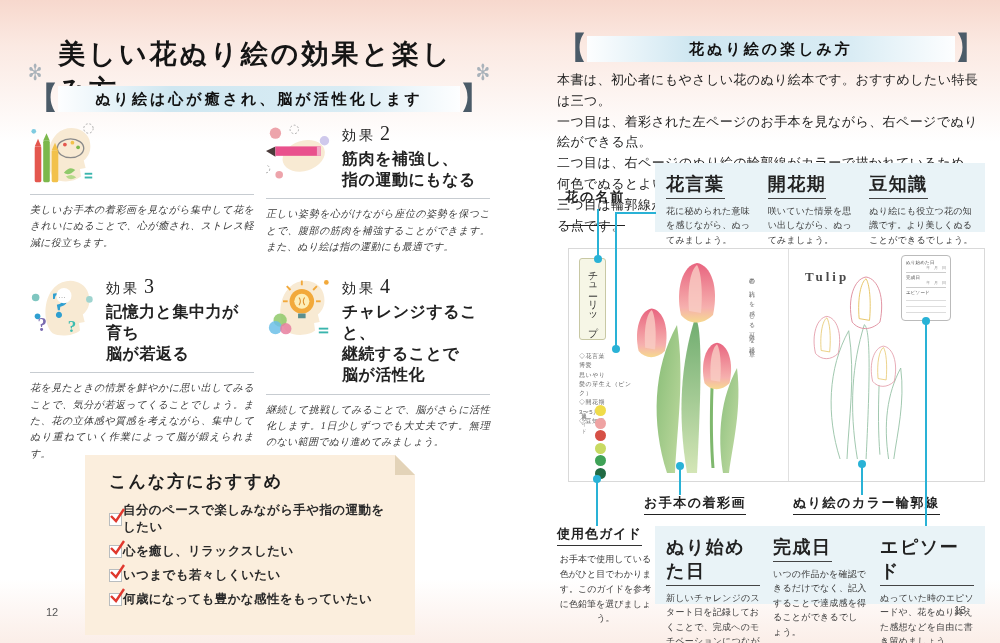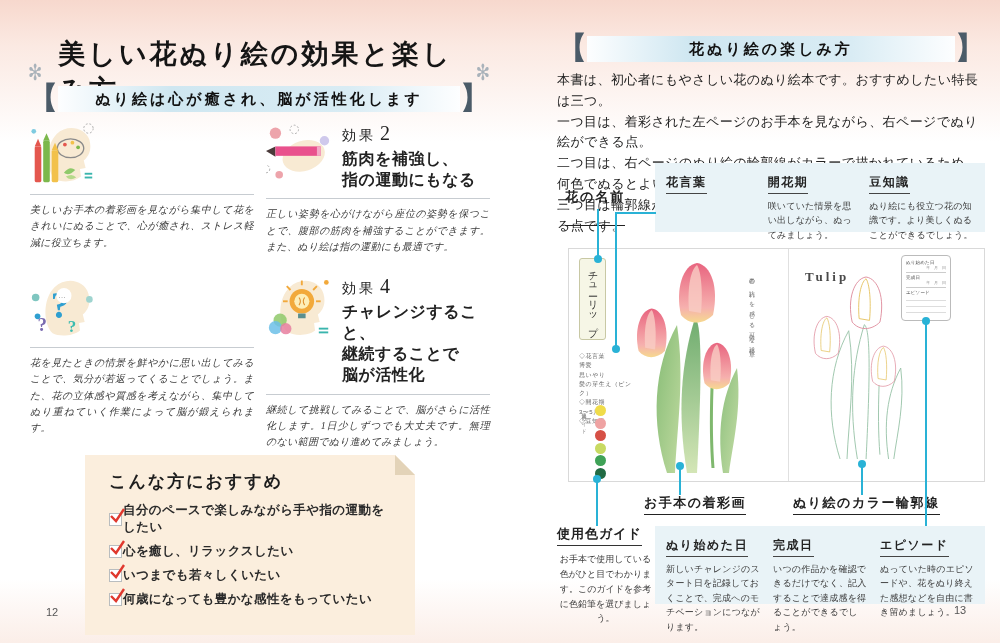--- a/index.html
+++ b/index.html
@@ -59,21 +59,21 @@
   .pagenum{font-size:11px;color:#555;font-family:"Liberation Sans",sans-serif;}
 
   
   .intro p{font-size:13px;line-height:1.6;color:#222;letter-spacing:.4px;}
   .flower-name-label{font-size:13px;font-weight:bold;letter-spacing:2px;
       border-bottom:1.5px solid #222;padding-bottom:19px;}
 
   .callout-box{background:var(--callout-bg);display:flex;gap:13px;padding:9px 11px;}
   .callout-box .col{flex:1;}
   .callout-box .col.wide{flex:1.18;}
-  .callout-box h4{font-size:12px;font-weight:bold;letter-spacing:1.5px;display:inline-block;
+  .callout-box h4{font-size:18px;font-weight:bold;letter-spacing:1.5px;display:inline-block;
       border-bottom:1.5px solid #444;padding-bottom:2px;margin-bottom:5px;}
   .callout-box p{font-family:"Liberation Sans","DejaVu Sans",sans-serif;
       font-size:9px;line-height:1.6;color:#3c3c3c;letter-spacing:.2px;}
 
   .diagram{background:#fff;border:1px solid #d9d9d9;display:flex;}
   .mini{position:relative;height:100%;}
   .mini.ml{width:220px;border-right:1px solid #e0e0e0;}
   .mini.mr{width:195px;}
 
   .name-banner{position:absolute;left:10px;top:9px;width:27px;height:82px;
@@ -195,20 +195,29 @@
             <path d="M24,64 C14,54 13,28 26,15 C39,3 58,8 62,22 C65,33 61,40 56,44 L58,52 L52,53 L53,61 C46,67 31,68 24,64 Z" fill="#f8ead3"></path>
             <text x="22" y="48" font-size="40" font-weight="bold" fill="#2f9fd0" font-family="Liberation Serif,serif">?</text>
             <text x="8" y="62" font-size="20" font-weight="bold" fill="#7a6bb0" font-family="Liberation Serif,serif">?</text>
             <text x="40" y="63" font-size="18" font-weight="bold" fill="#3bbcb0" font-family="Liberation Serif,serif">?</text>
             <circle cx="36" cy="24" r="8" fill="#fff"></circle>
               <text x="30" y="27" font-size="8" fill="#888">…</text>
             <circle cx="6" cy="26" r="4" fill="#7fc6c0"></circle>
             <circle cx="8" cy="46" r="3" fill="#2f9fd0"></circle>
             <circle cx="63" cy="28" r="3.5" fill="#9fd4cf"></circle>
           </svg>
+          <div class="htxt">
+            <div class="kicker">
+              <span>効果</span><span class="num">3</span>
+            </div>
+            <div class="etitle">
+              <span>記憶力と集中力が育ち</span>
+                <span>脳が若返る</span>
+            </div>
+          </div>
         </div>
         <hr>
         <p>花を見たときの情景を鮮やかに思い出してみることで、気分が若返ってくることでしょう。また、花の立体感や質感を考えながら、集中してぬり重ねていく作業によって脳が鍛えられます。</p>
       </article>
 
       <article class="effect">
         <div class="hdr">
           <svg class="eicon" viewBox="0 0 70 70">
             <path d="M22,62 C13,52 12,28 25,15 C38,3 57,8 61,22 C64,33 60,40 55,44 L57,52 L51,53 L52,61 C45,67 29,67 22,62 Z" fill="#f8ead3"></path>
             <g stroke="#f2a93b" stroke-width="2">
@@ -303,20 +312,21 @@
       <p>一つ目は、着彩された左ページのお手本を見ながら、右ページでぬり絵ができる点。</p>
       <p>二つ目は、右ページのぬり絵の輪郭線がカラーで描かれているため、何色でぬるとよいかわかりやすい点。</p>
       <p>三つ目は輪郭線が黒色でないため、線が悪目立ちせずに美しく仕上がる点です。</p>
     </div>
 
     <div class="abs flower-name-label" style="left:565px;top:188px;">花の名前</div>
 
     <div class="abs callout-box" style="left:655px;top:163px;width:330px;height:69px;">
       <div class="col">
         <h4>花言葉</h4>
+        <p>花に秘められた意味を感じながら、ぬってみましょう。</p>
       </div>
       <div class="col">
         <h4>開花期</h4>
         <p>咲いていた情景を思い出しながら、ぬってみましょう。</p>
       </div>
       <div class="col wide">
         <h4>豆知識</h4>
         <p>ぬり絵にも役立つ花の知識です。より美しくぬることができるでしょう。</p>
       </div>
     </div>

